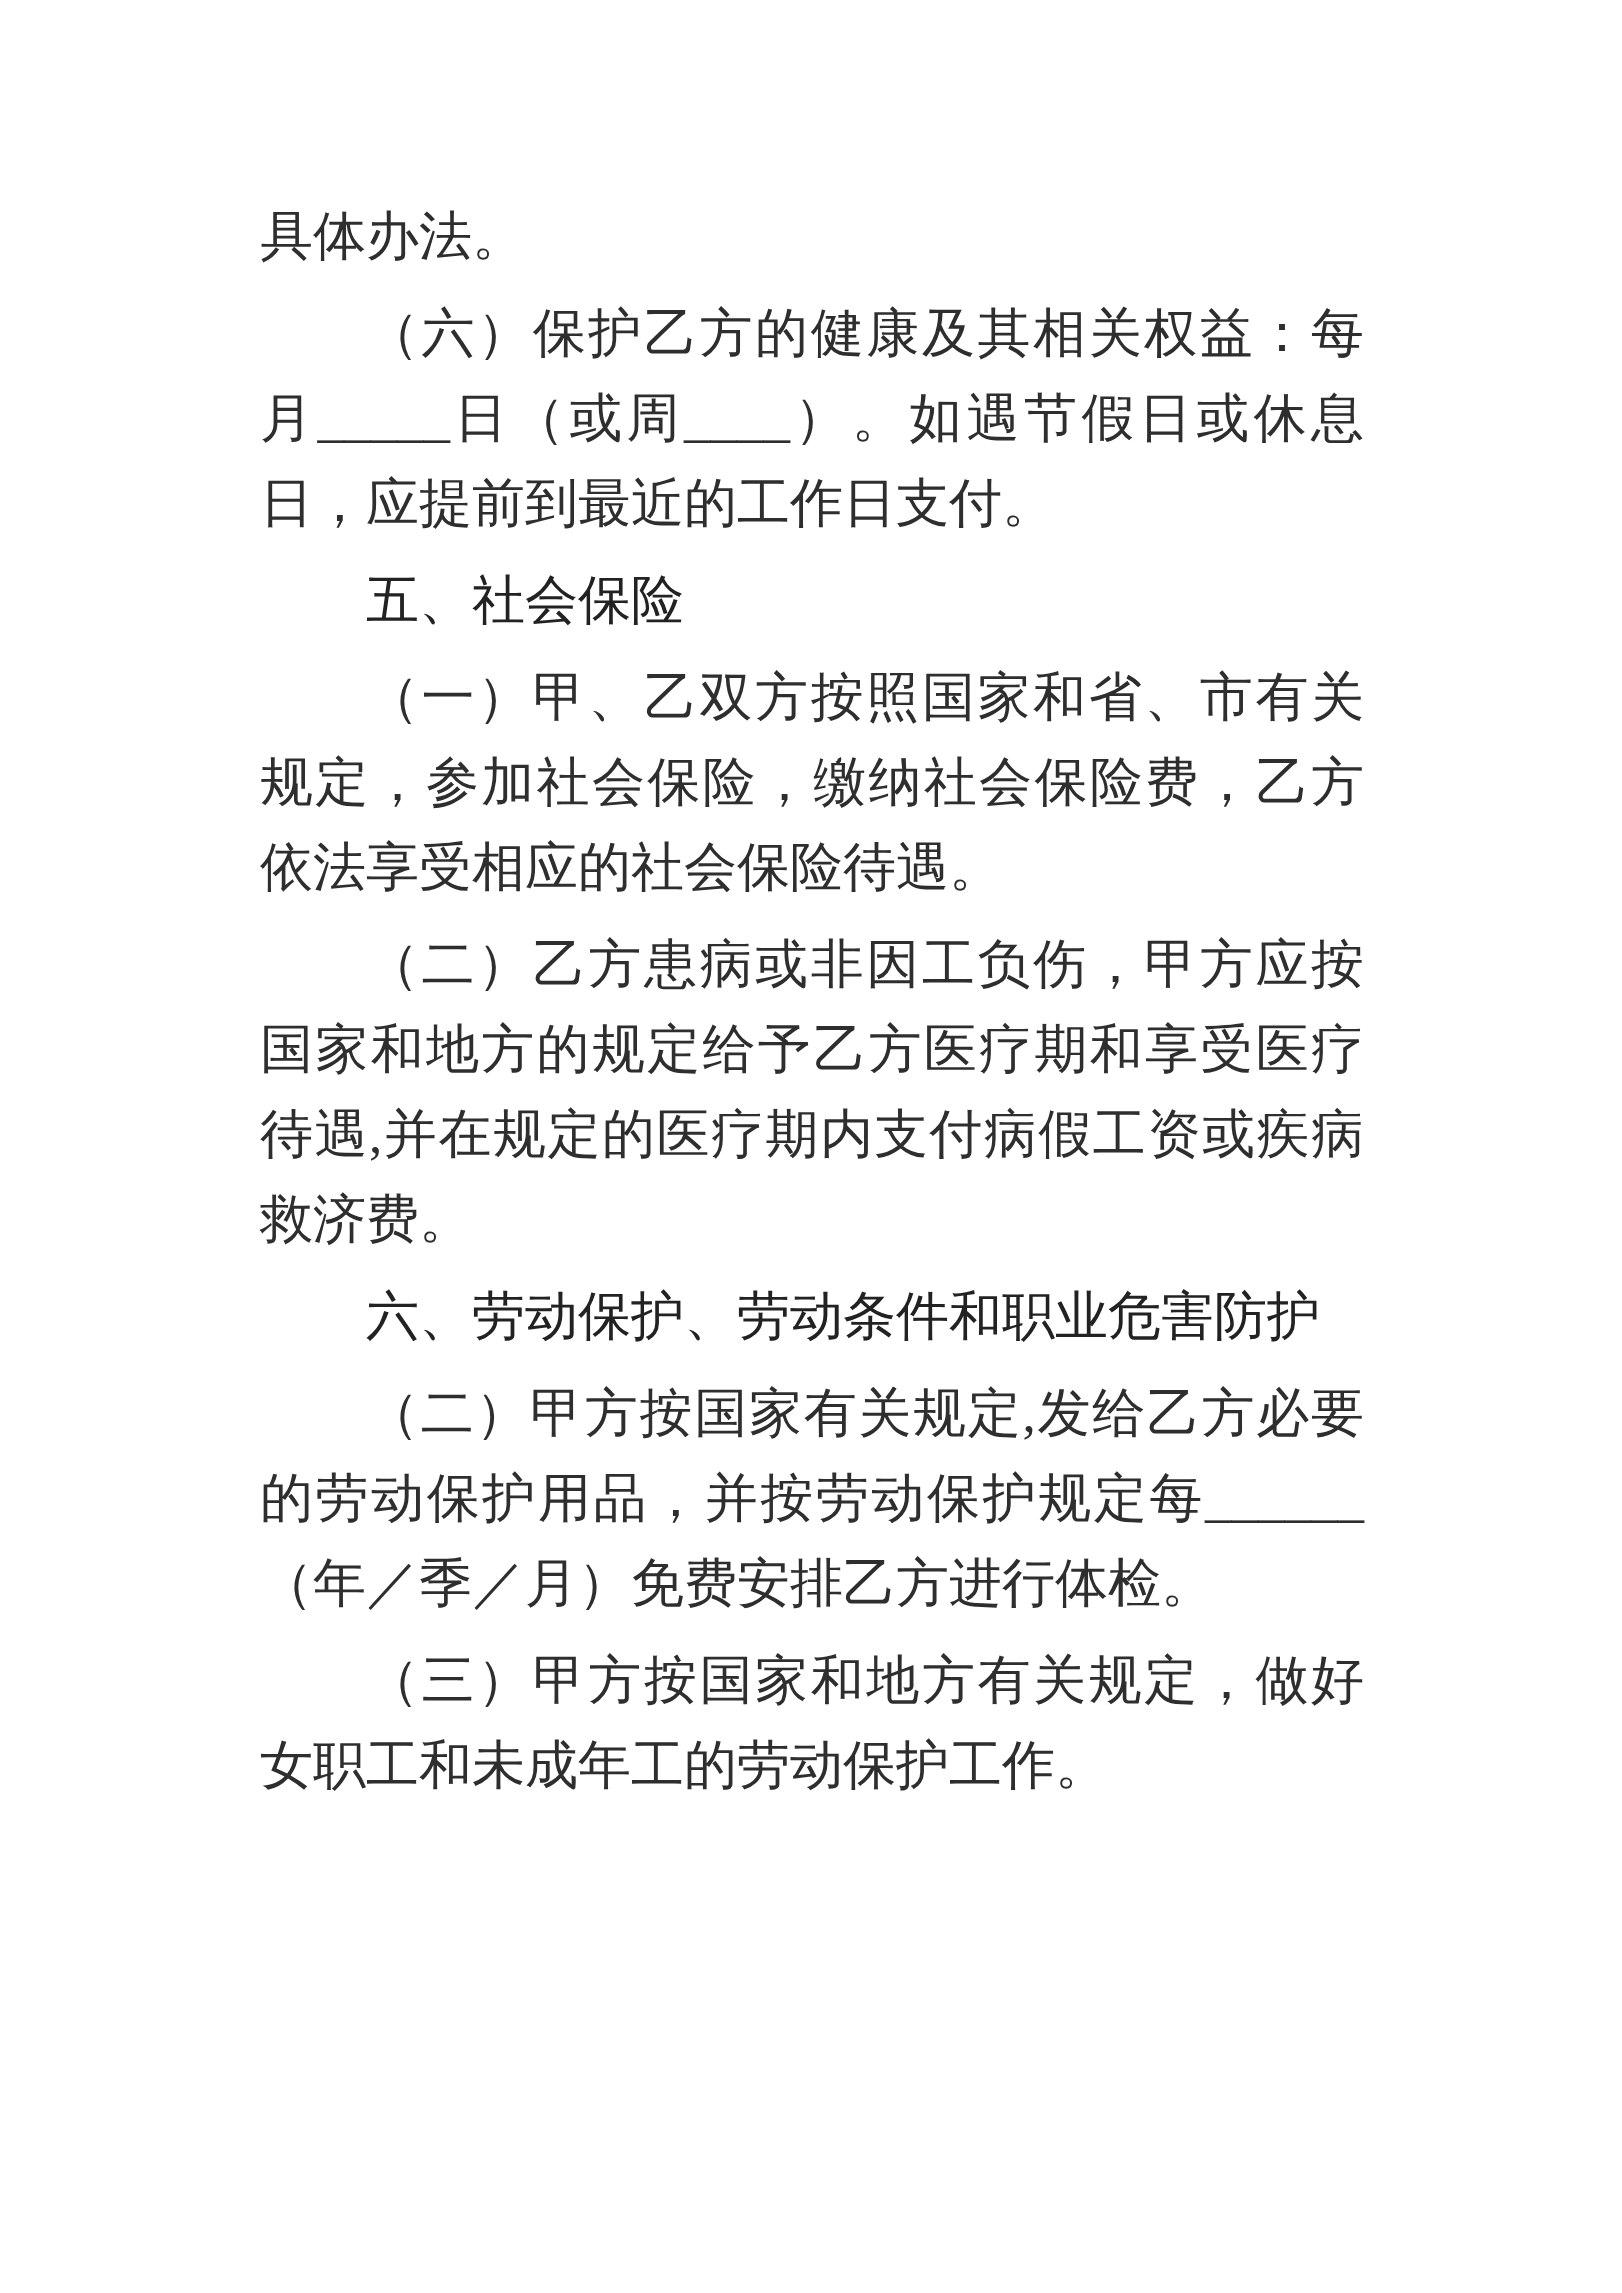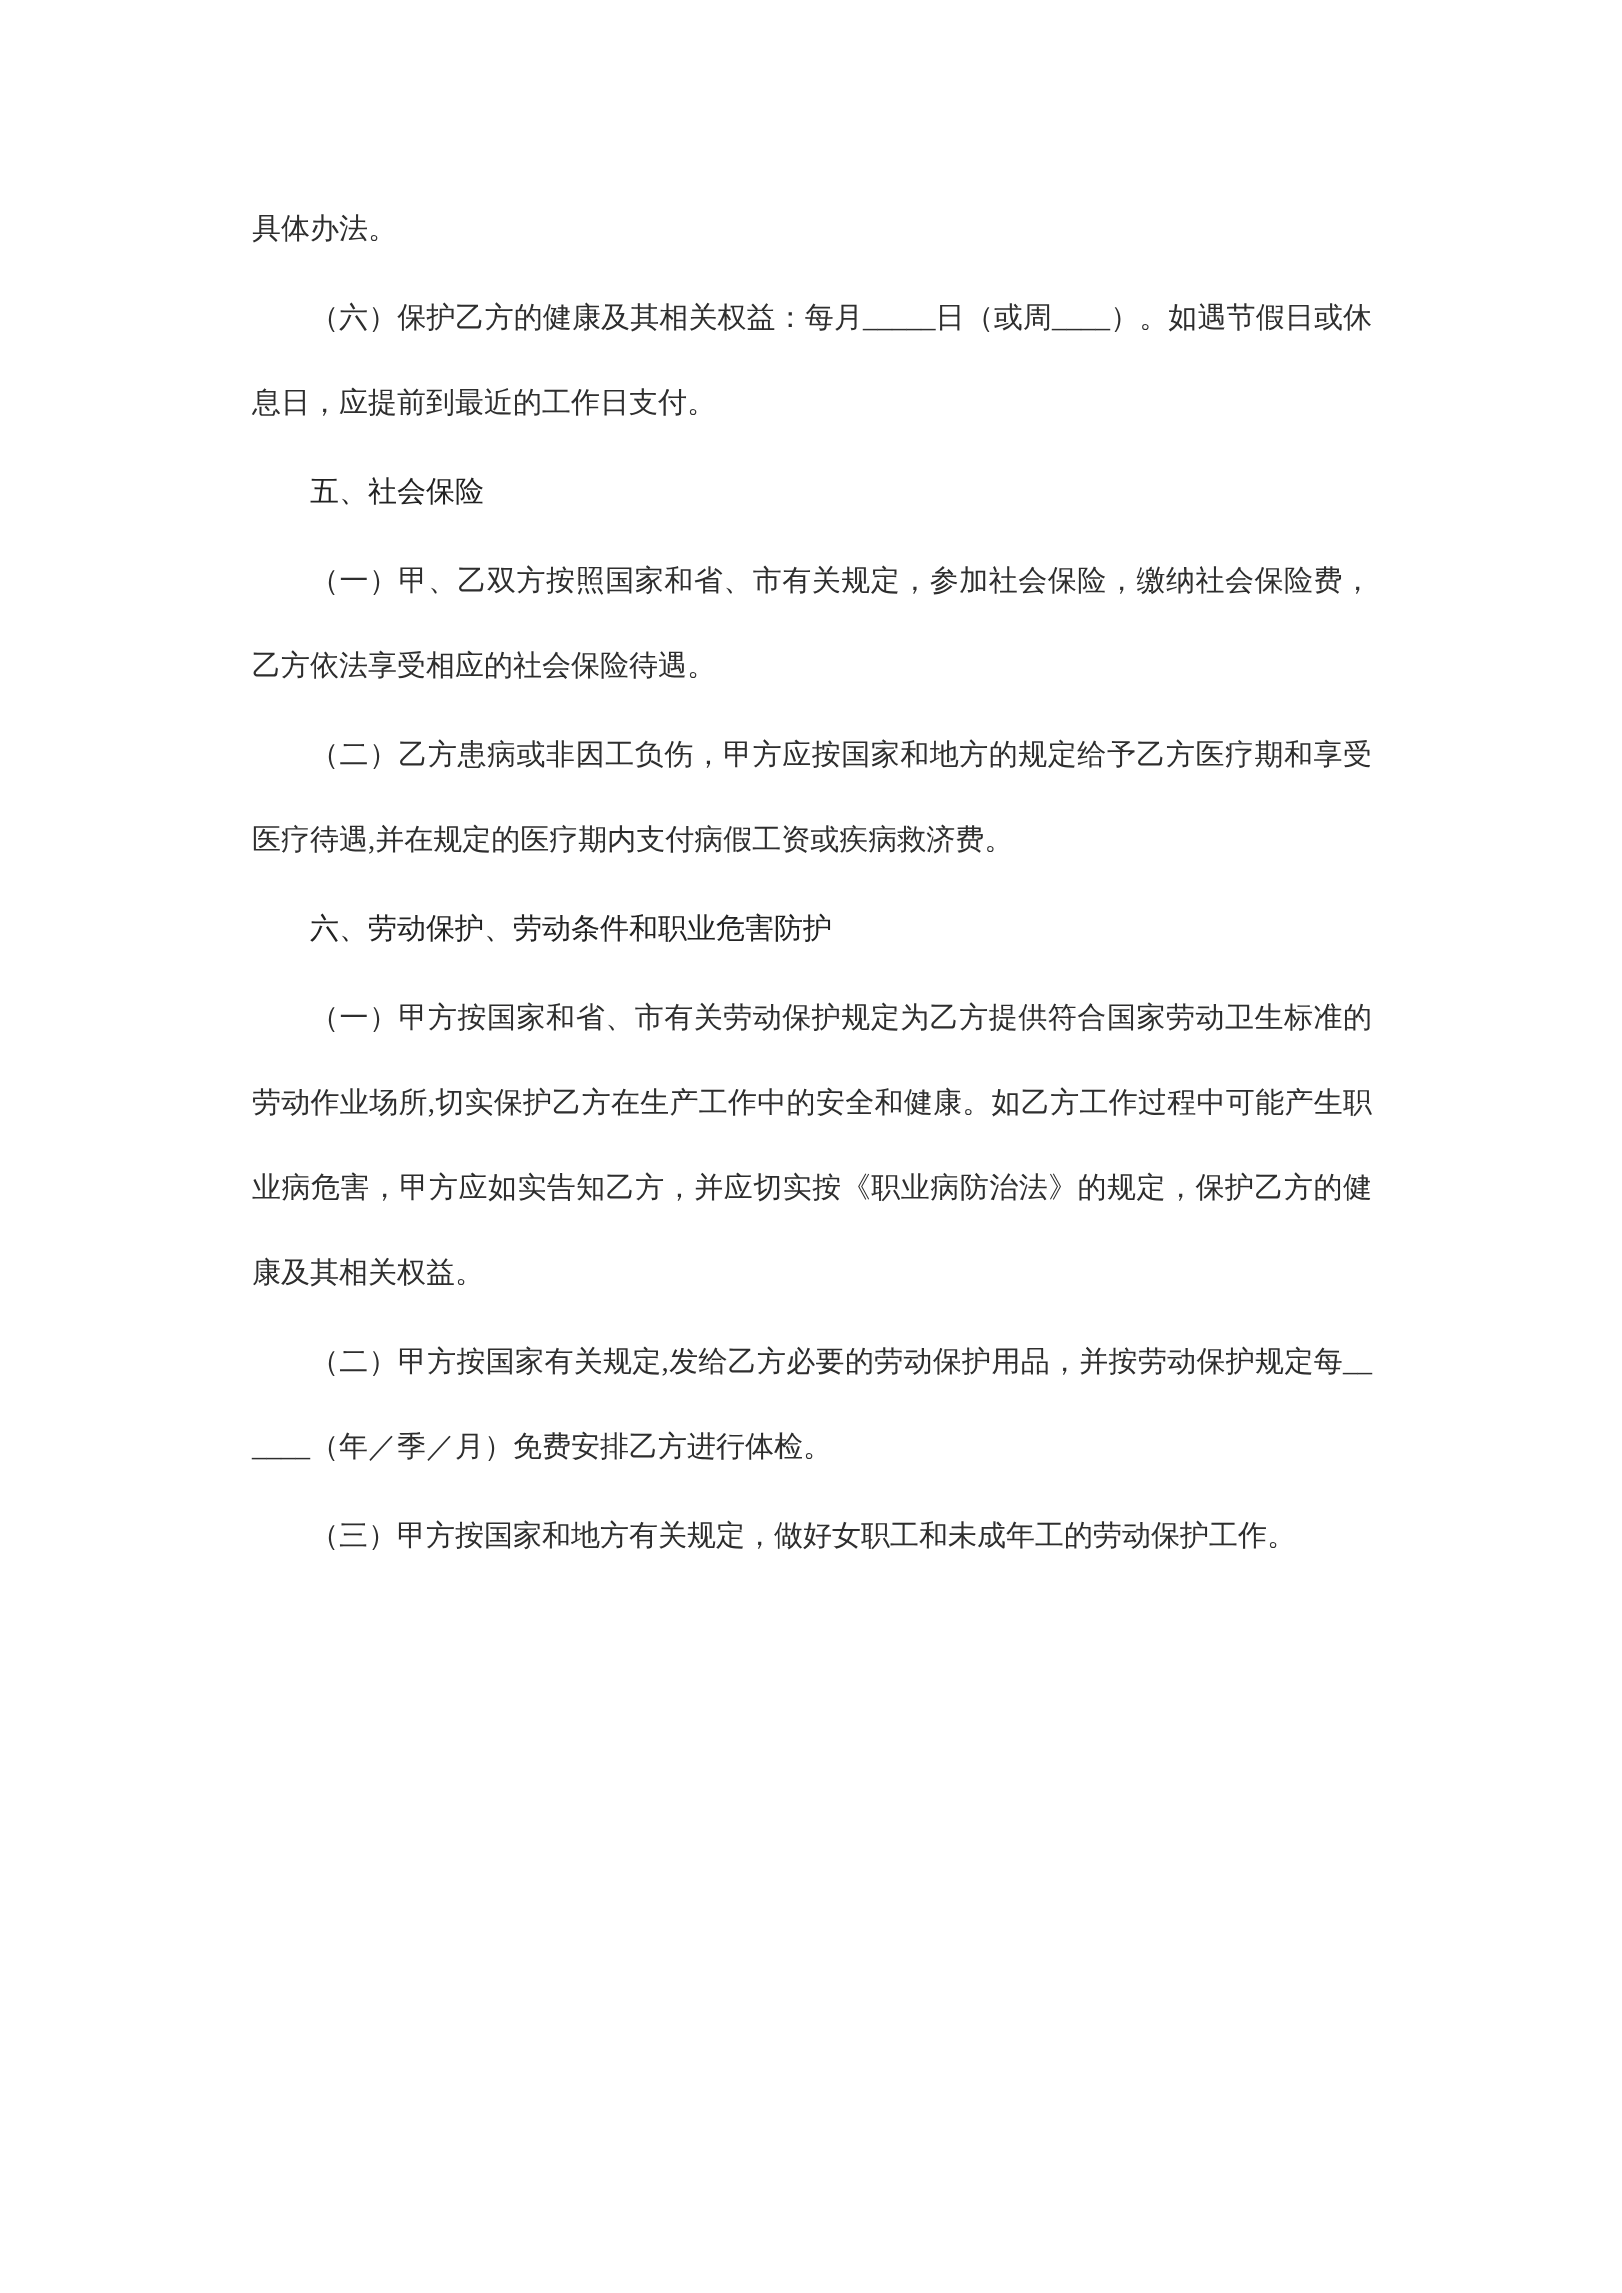--- a/index.html
+++ b/index.html
@@ -17,22 +17,22 @@
     width: 1623px;
     height: 2294px;
     background: #ffffff;
     padding: 182px 247px 0 248px;
     overflow: hidden;
   }
   .doc-body {
     width: 100%;
   }
   .para {
-    margin: 4px;
-    font-size: 29px;
+    margin: 12px;
+    font-size: 53px;
     line-height: 85px;
     color: #2e2e2e;
     text-align: justify;
     text-justify: inter-character;
     word-break: break-all;
   }
   .para.indent {
     text-indent: 2em;
   }
   .para.bold {
@@ -44,18 +44,17 @@
 <body>
 
 <div class="page">
   <div class="doc-body">
       <p class="para">具体办法。</p>
       <p class="para indent">（六）保护乙方的健康及其相关权益：每月_____日（或周____）。如遇节假日或休息日，应提前到最近的工作日支付。</p>
       <p class="para indent bold">五、社会保险</p>
       <p class="para indent">（一）甲、乙双方按照国家和省、市有关规定，参加社会保险，缴纳社会保险费，乙方依法享受相应的社会保险待遇。</p>
       <p class="para indent">（二）乙方患病或非因工负伤，甲方应按国家和地方的规定给予乙方医疗期和享受医疗待遇,并在规定的医疗期内支付病假工资或疾病救济费。</p>
       <p class="para indent bold">六、劳动保护、劳动条件和职业危害防护</p>
-      <p class="para indent">（一）甲方按国家和省、市有关劳动保护规定为乙方提供符合国家劳动卫生标准的劳动作业场所,切实保护乙方在生产工作中的安全和健康。如乙方工作过程中可能产生职业病危害，甲方应如实告知乙方，并应切实按《职业病防治法》的规定，保护乙方的健康及其相关权益。</p>
       <p class="para indent">（二）甲方按国家有关规定,发给乙方必要的劳动保护用品，并按劳动保护规定每______（年／季／月）免费安排乙方进行体检。</p>
       <p class="para indent">（三）甲方按国家和地方有关规定，做好女职工和未成年工的劳动保护工作。</p>
     </div>
 </div>
 
 
 </body></html>

